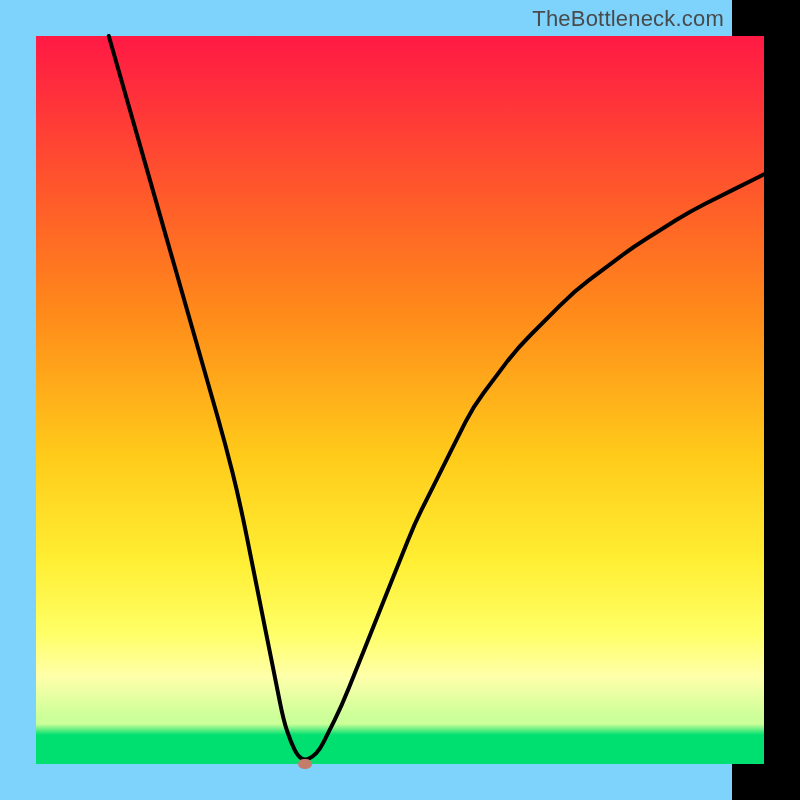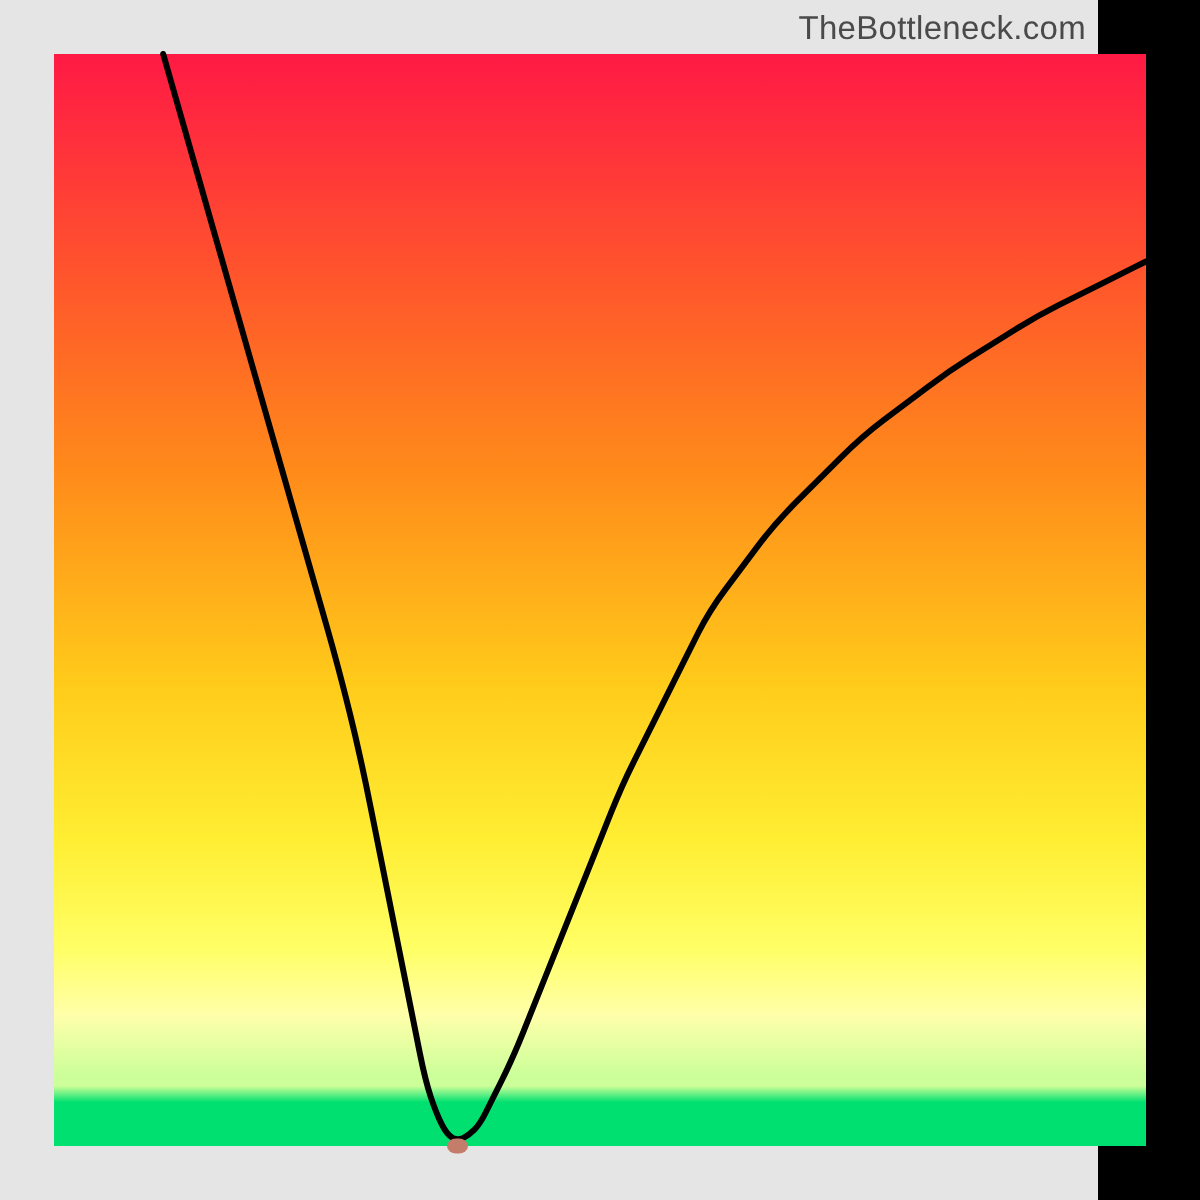--- a/index.html
+++ b/index.html
@@ -10,21 +10,21 @@
     background: #000;
     overflow: hidden;
     font-family: Arial, Helvetica, sans-serif;
   }
   .frame {
     position: absolute;
     left: 0;
     top: 0;
     width: 732px;
     height: 800px;
-    background: #e5e5e5;
+    background: #7dd3fc;
   }
   .plot-area {
     position: absolute;
     left: 36px;
     top: 36px;
     width: 728px;
     height: 728px;
     background: linear-gradient(to bottom,
       #ff1a44 0%,
       #ff2a3e 6%,

